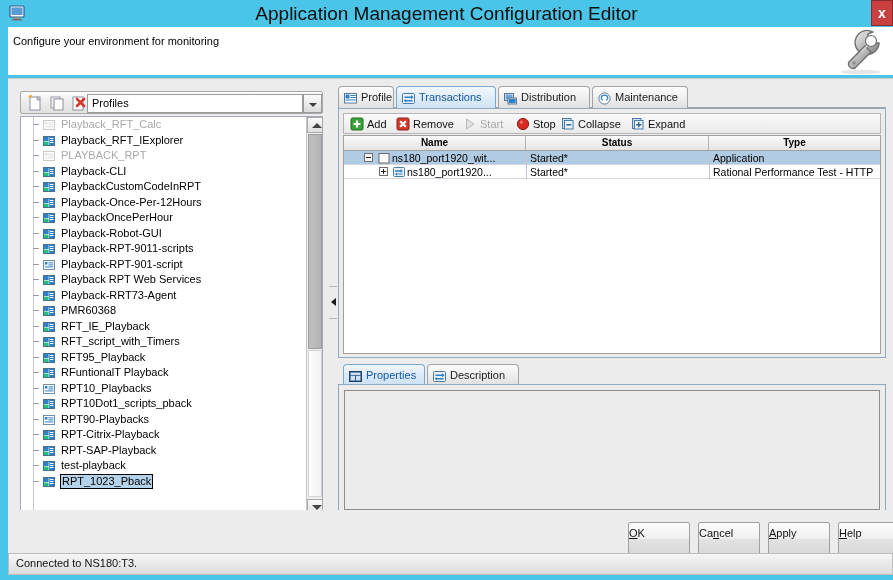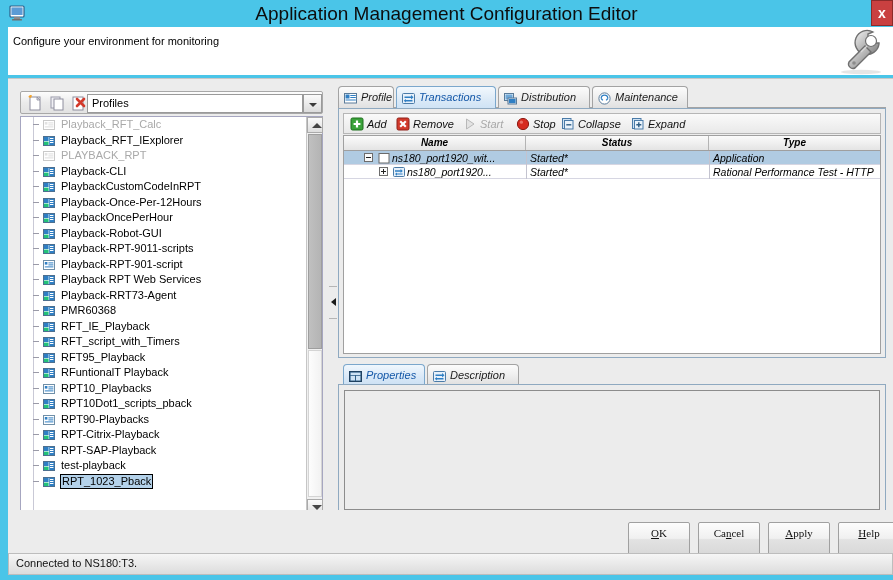--- a/index.html
+++ b/index.html
@@ -218,21 +218,21 @@
     border-right: 5px solid #1a1a1a;
   }
   .split-tick {
     position: absolute; left: 1px; width: 8px; height: 1px;
     background: #b5b5b5;
   }
 
   
   #right-panel {
     position: absolute; left: 330px; top: 7px;
-    width: 548px; height: 436px; font-style: italic;
+    width: 548px; height: 436px;
   }
 
   
   .tabstrip {
     position: absolute; left: 0; top: 0;
     width: 100%; height: 22px;
   }
   .tab {
     position: absolute; top: 0;
     height: 22px;
@@ -376,24 +376,23 @@
     background: #ececec;
   }
   .dlgbtn {
     position: absolute; top: 12px;
     height: 34px;
     background: linear-gradient(to bottom,#fdfdfd 0%,#f0f0f0 48%,#e2e2e2 52%,#d8d8d8 100%);
     border: 1px solid #a0a0a0;
     border-radius: 2px;
     font-size: 11px;
     line-height: 21px;
-    text-align: center;
+    text-align: left;
     color: #111;
     cursor: pointer;
-    font-family: Liberation Serif, serif;
   }
   .dlgbtn u { text-decoration: underline; }
 
   
   #statusbar {
     position: absolute; left: 8px; top: 553px;
     width: 885px; height: 22px;
     background: linear-gradient(to bottom,#f6f6f6,#dcdcdc);
     border: 1px solid #bdbdbd;
   }

